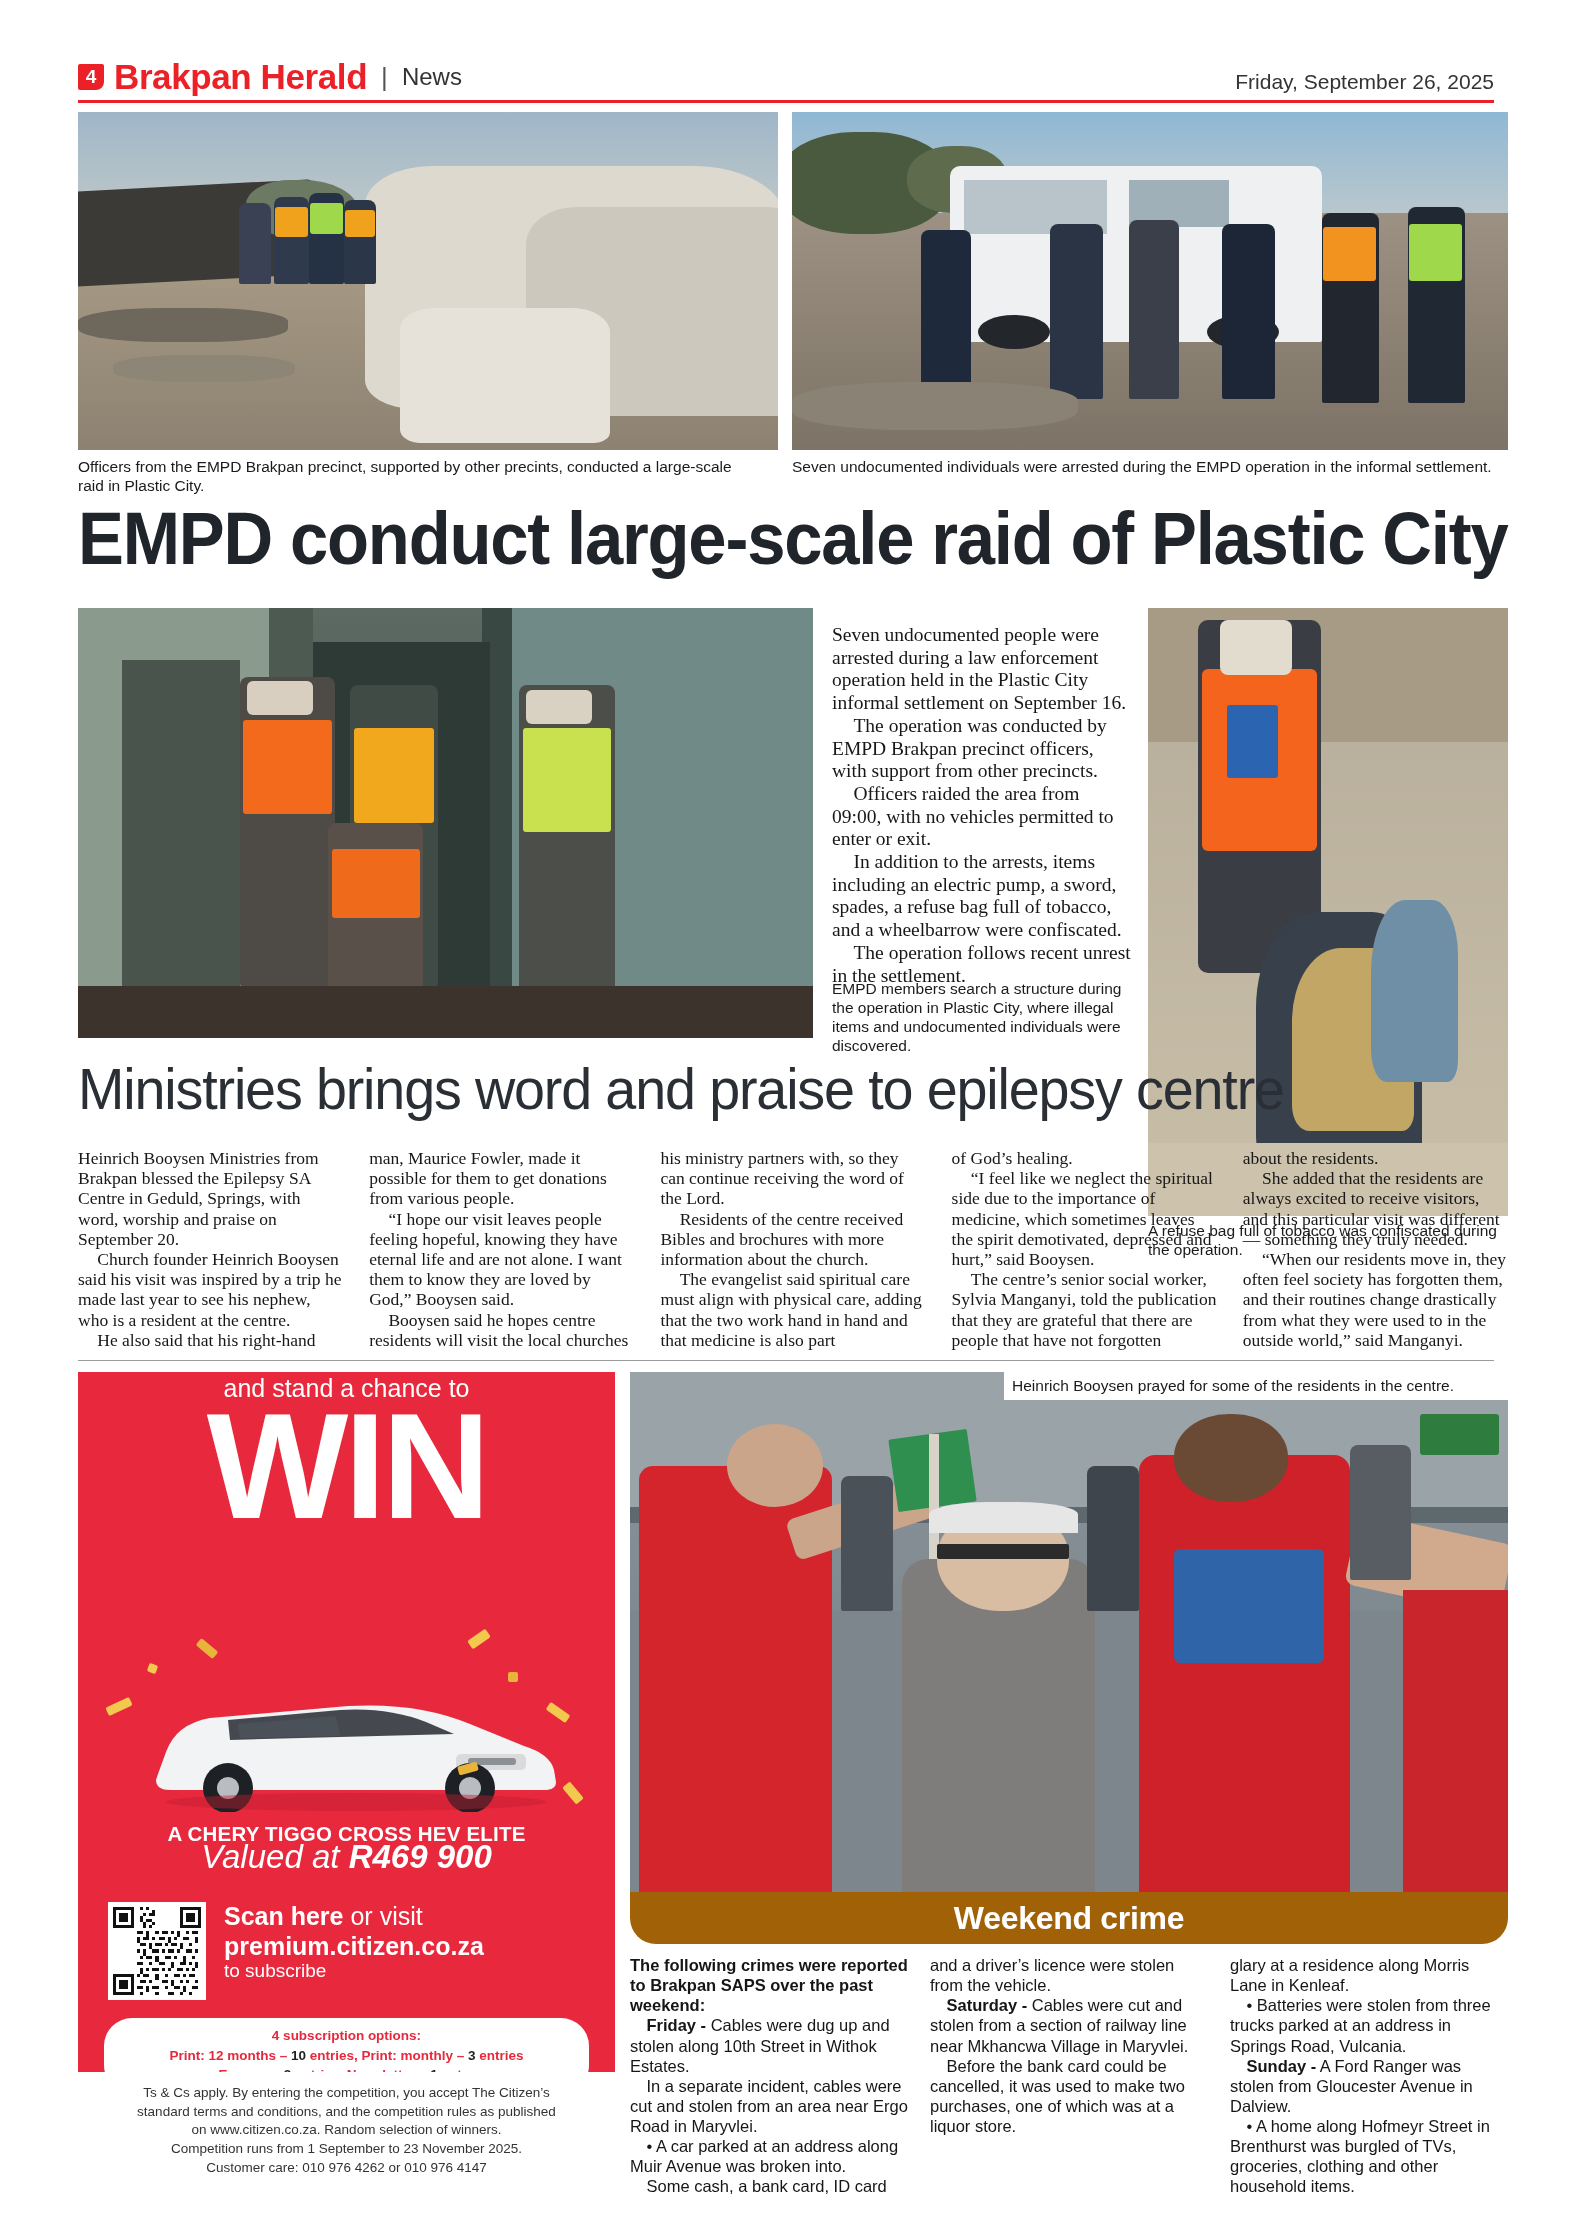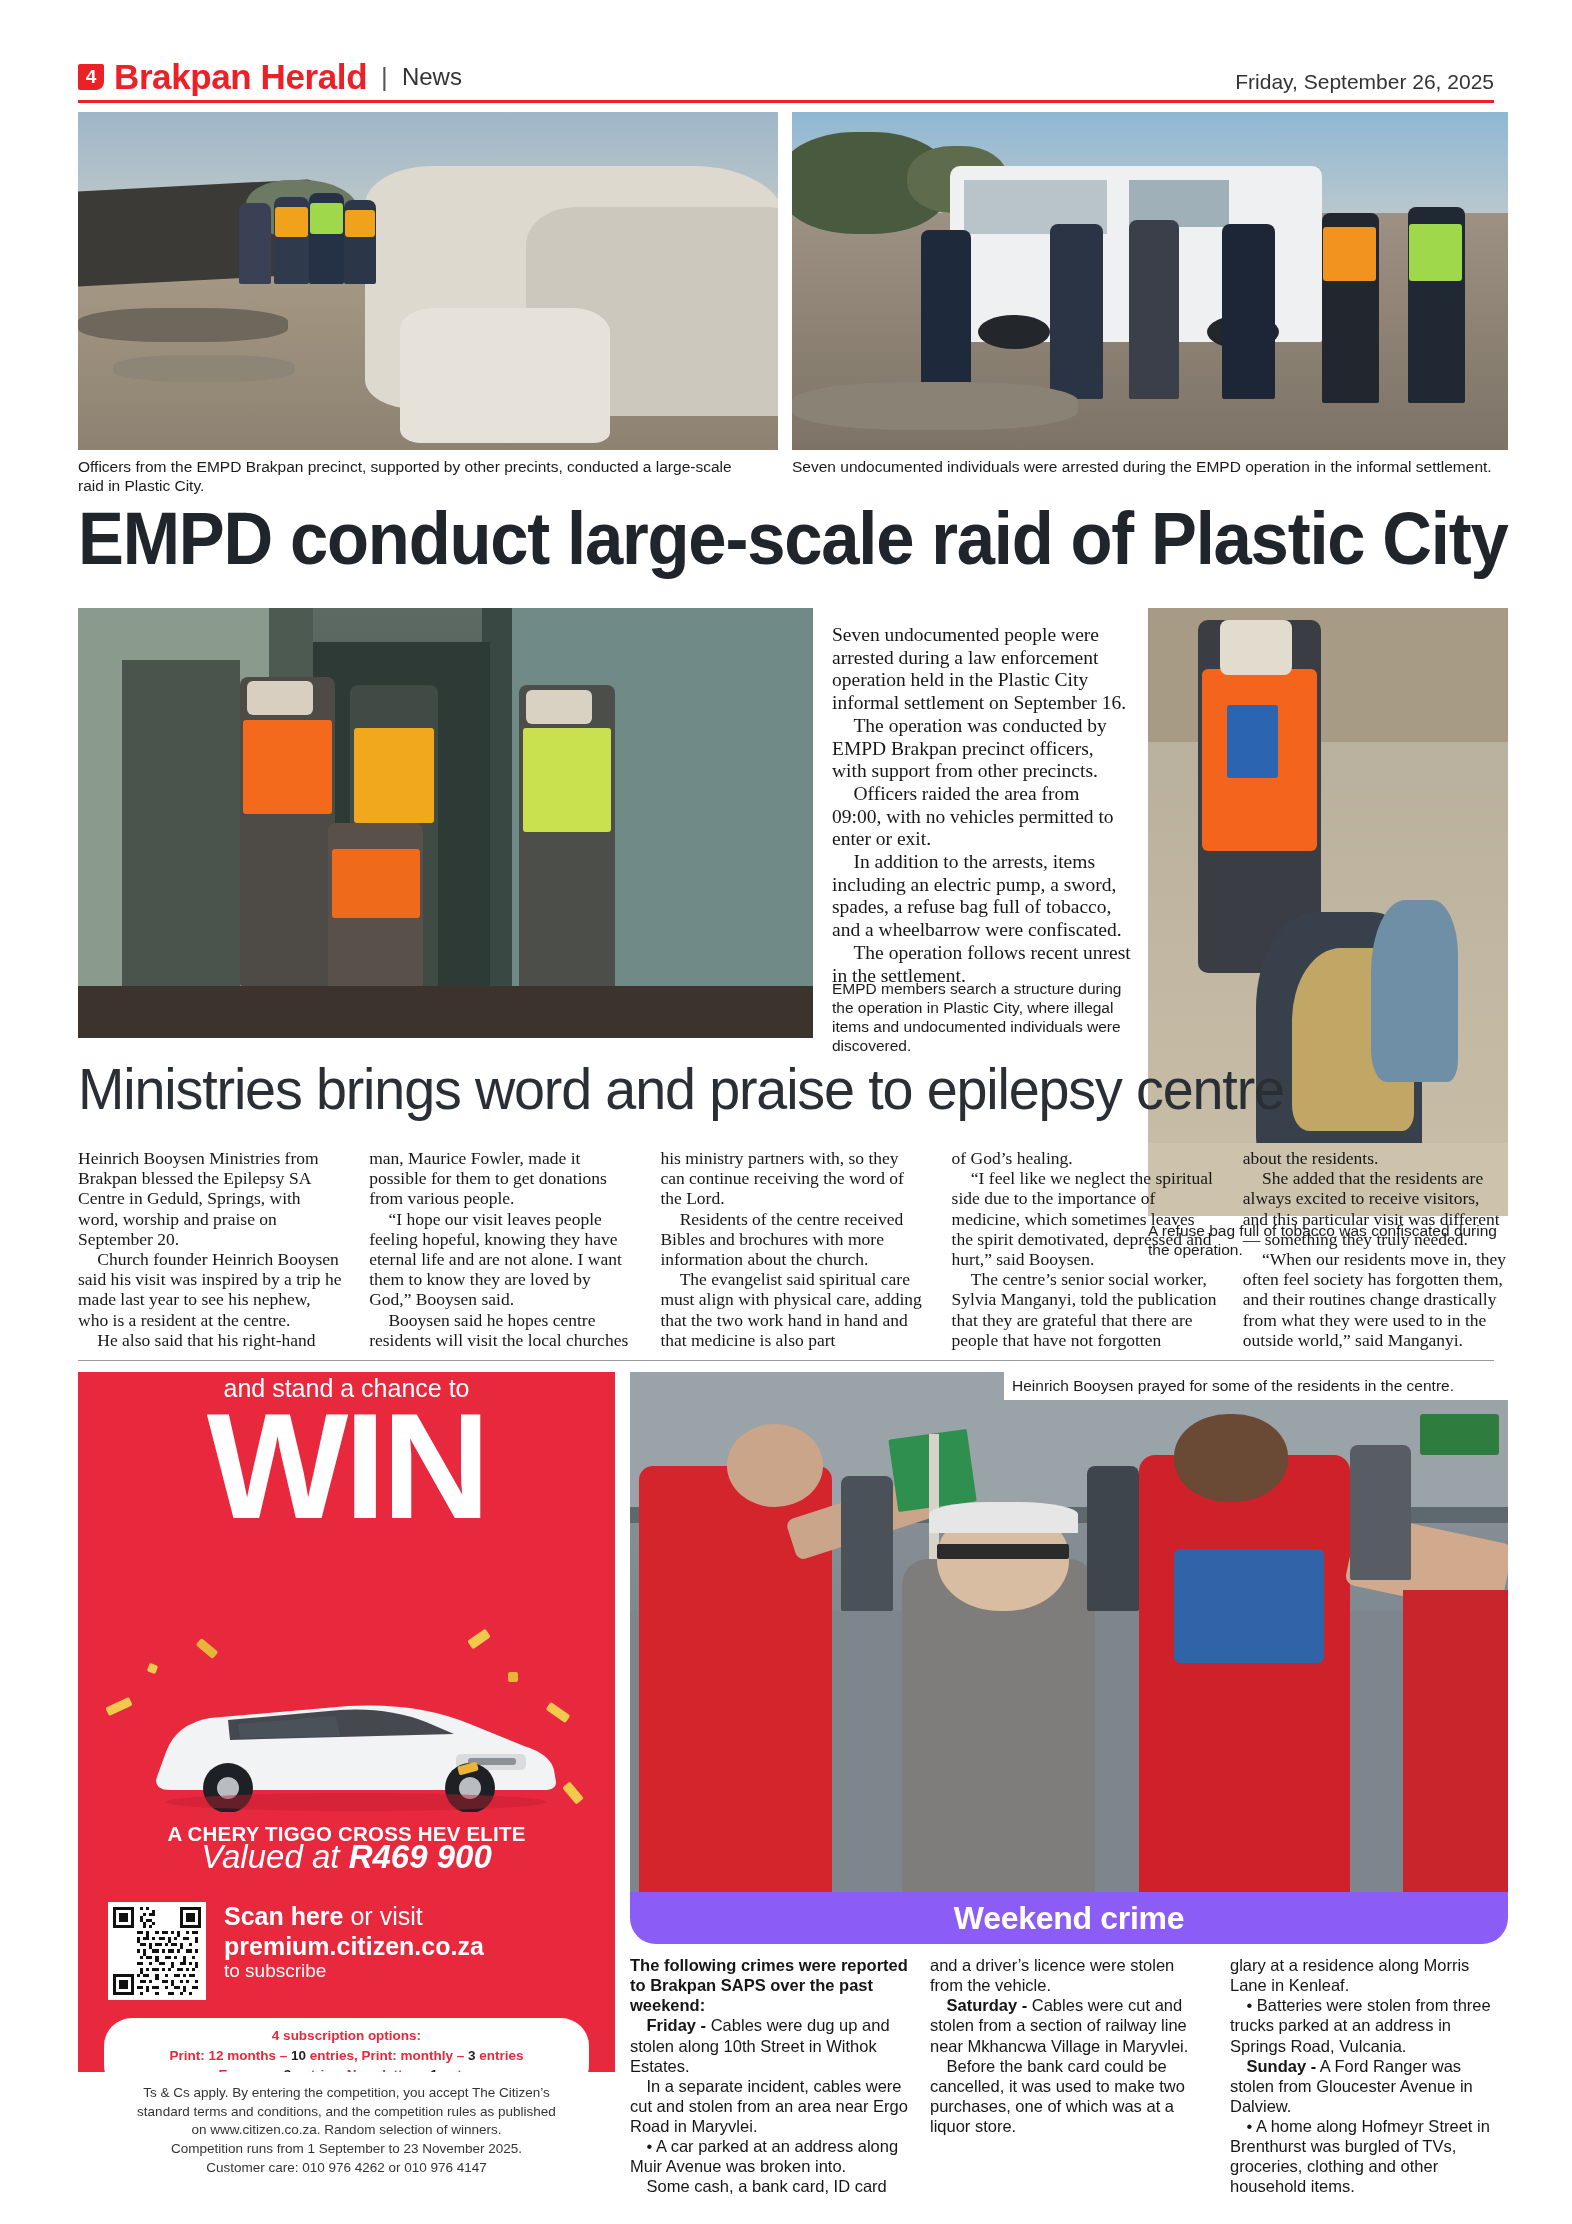--- a/index.html
+++ b/index.html
@@ -261,21 +261,21 @@
     font-size: 15.5px;
     line-height: 1.3;
     padding: 4px 8px;
     color: #1b1b1b;
   }
 
   
   .crime-banner {
     position: absolute;
     left: 630px; top: 1892px; width: 878px; height: 52px;
-    background: #8b5cf6;
+    background: #a16207;
     border-radius: 0 0 26px 26px;
     color: #fff;
     font-size: 32px;
     font-weight: bold;
     display: flex;
     align-items: center;
     justify-content: center;
     letter-spacing: -0.3px;
   }
   .crime-cols {

